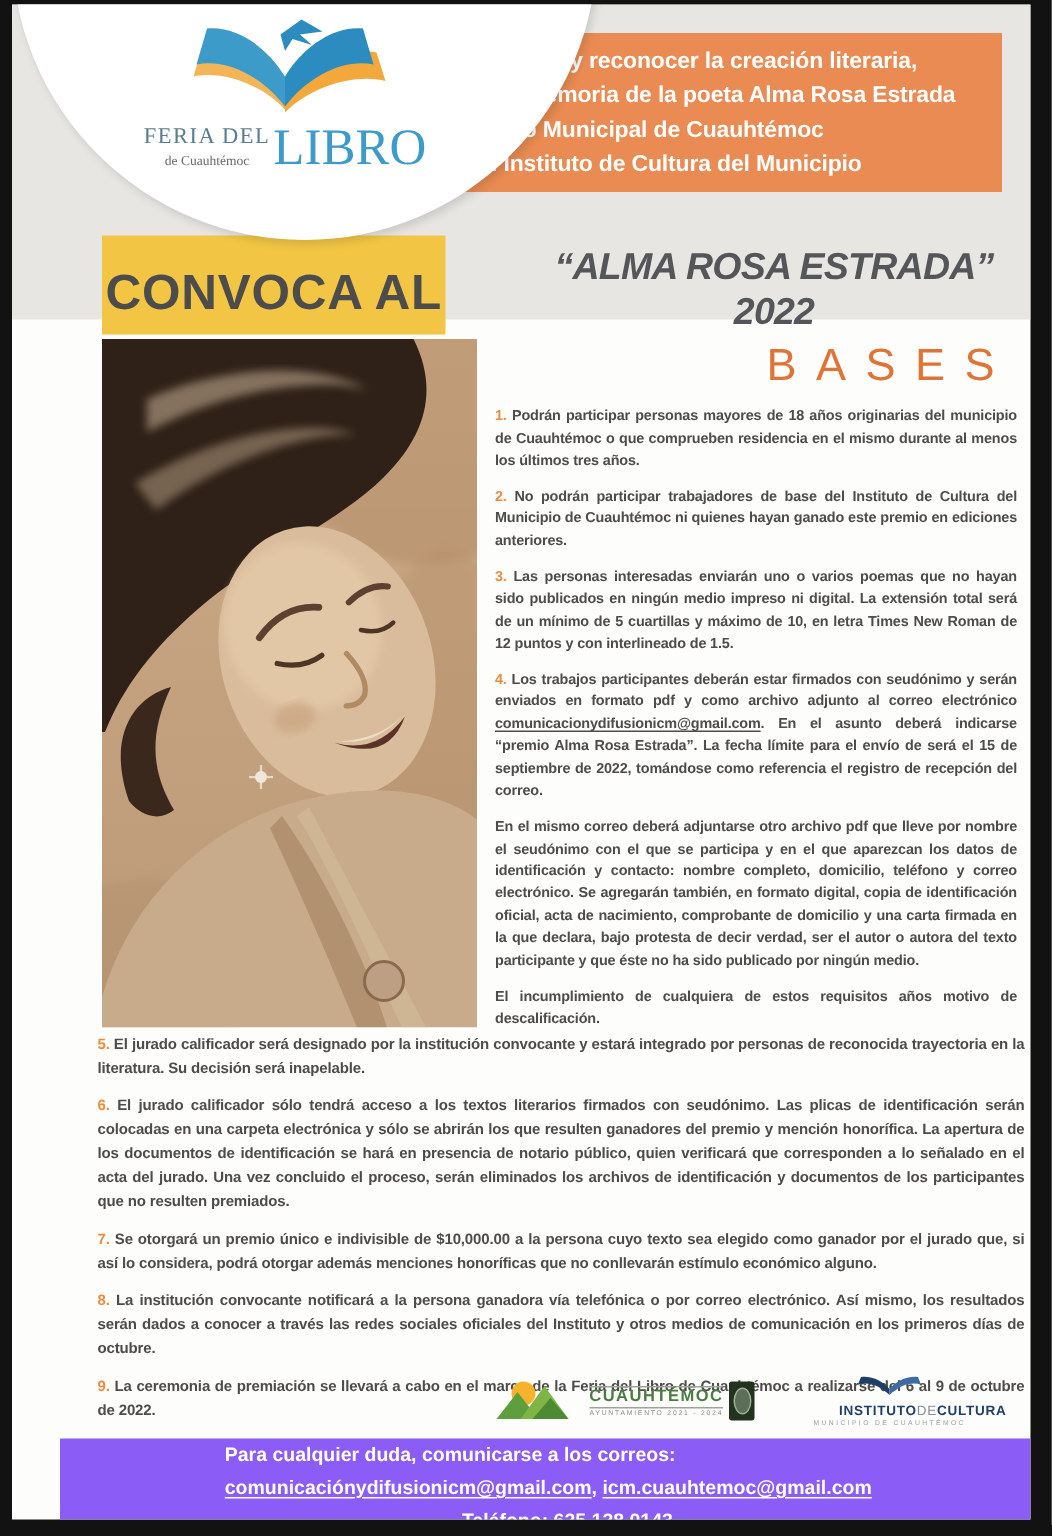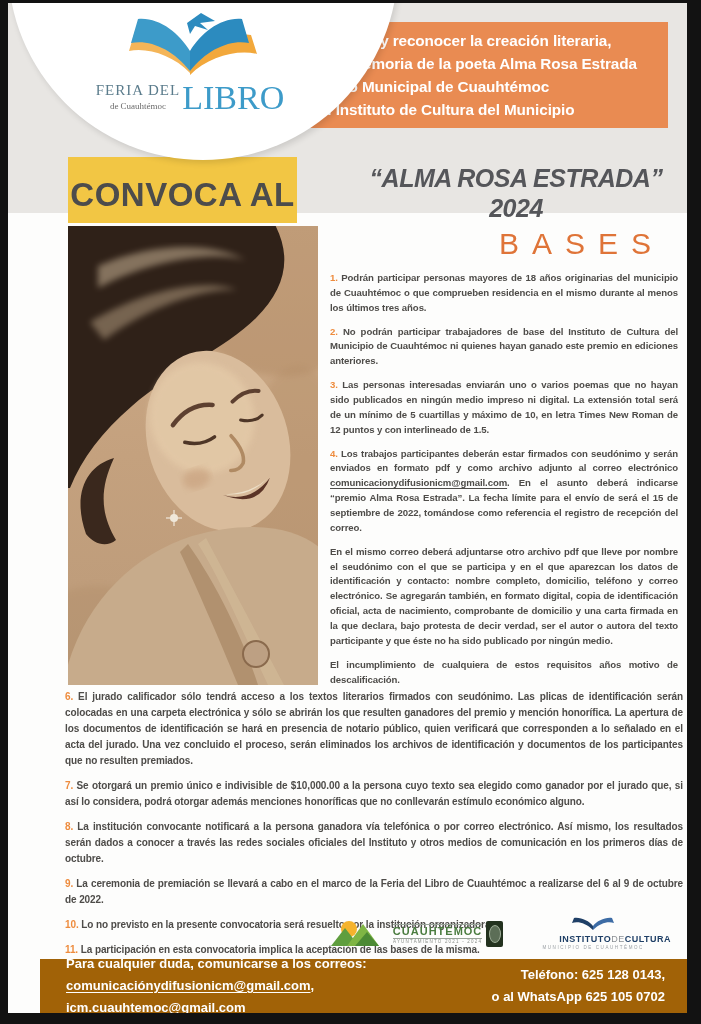--- a/index.html
+++ b/index.html
@@ -27,21 +27,21 @@
   .title-block{position:absolute;left:352px;top:160px;width:312px;z-index:1;text-align:center;color:#55565A;}
   .title1{font-size:28px;font-weight:bold;line-height:1.1;letter-spacing:-0.5px;}
   .title2{font-size:25px;font-weight:bold;font-style:italic;line-height:1.2;letter-spacing:-0.5px;}
 
   
   .photo{position:absolute;left:60px;top:223px;width:250px;height:459px;z-index:1;overflow:hidden;}
   .photo svg{display:block;}
 
   
   .bases-col{position:absolute;left:322px;top:224px;width:348px;z-index:1;}
-  .bases-heading{text-align:right;color:#DF7438;font-size:30px;letter-spacing:13px;margin:0 12px 10px 0;
+  .bases-heading{text-align:right;color:#DF7438;font-size:30px;letter-spacing:13px;margin:0 0 10px 0;
                  font-weight:normal;padding-right:2px;}
   .item{margin:0 0 9px 0;text-align:justify;font-size:9.6px;line-height:1.55;color:#4e4c49;
         letter-spacing:-0.1px;font-weight:bold;}
   .full-col .item{font-size:10px;line-height:1.6;margin-bottom:9px;}
   .num{color:#EE8C3E;font-weight:bold;}
   .email-link{font-weight:bold;text-decoration:underline;text-underline-offset:2px;color:#4e4c49;cursor:pointer;}
 
   .full-col{position:absolute;left:57px;top:686px;width:618px;z-index:1;}
 
   
@@ -52,23 +52,23 @@
   .cuau-name{color:#4a7c3f;font-weight:bold;font-size:11px;letter-spacing:1px;}
   .cuau-sub{color:#8a8f8a;font-size:4.5px;letter-spacing:1.2px;}
   .seal{width:17px;height:26px;background:#23321f;border-radius:2px;display:flex;align-items:center;justify-content:center;}
   .seal-oval{width:10px;height:16px;border-radius:50%;background:#5c6e57;border:1px solid #9fae99;}
   .icm-lockup{text-align:center;line-height:1;}
   .icm-name{color:#1f3f66;font-weight:bold;font-size:9px;letter-spacing:.5px;padding-left:44px;}
   .icm-de{color:#8a8f94;font-weight:normal;}
   .icm-sub{color:#9a9fa4;font-size:4.5px;letter-spacing:1.6px;margin-top:2px;}
 
   
-  .footer{position:absolute;left:32px;right:0;bottom:0;height:54px;background:#a16207;z-index:3;
+  .footer{position:absolute;left:32px;right:0;bottom:0;height:54px;background:#8b5cf6;z-index:3;
           display:flex;align-items:center;justify-content:space-between;color:#fff;
-          padding:0 22px 0 26px;box-sizing:border-box;}
+          padding:0 22px 0 26px;box-sizing:border-box;flex-direction:column;}
   .footer-left{font-size:13px;font-weight:bold;line-height:1.7;}
   .footer-right{font-size:13px;font-weight:bold;line-height:1.7;text-align:right;white-space:nowrap;}
   .footer-email{text-decoration:underline;text-underline-offset:2px;color:#fff;cursor:pointer;}
 </style>
 </head>
 <body>
 
 <div class="page">
   <div class="inner">
     <div class="gray-band"></div>
@@ -95,21 +95,21 @@
           <span class="feria-muni">de Cuauhtémoc</span>
         </div>
         <span class="feria-libro">LIBRO</span>
       </div>
     </div>
 
     <div class="yellow-box">
       <span class="convoca">CONVOCA AL</span>
     </div>
     <div class="title-block">
-      <div class="title2">“ALMA ROSA ESTRADA” 2024</div>
+      <div class="title2">“ALMA ROSA ESTRADA” 2022</div>
     </div>
 
     <div class="photo">
       <svg width="250" height="459" viewBox="0 0 250 459">
         <defs>
           <linearGradient id="bg" x1="0" y1="0" x2="0" y2="1">
             <stop offset="0" stop-color="#cdab89"></stop>
             <stop offset=".5" stop-color="#c4a17e"></stop>
             <stop offset="1" stop-color="#bb9a79"></stop>
           </linearGradient>
@@ -175,20 +175,24 @@
       <p class="item">
         <span>En el mismo correo deberá adjuntarse otro archivo pdf que lleve por nombre el seudónimo con el que se participa y en el que aparezcan los datos de identificación y contacto: nombre completo, domicilio, teléfono y correo electrónico. Se agregarán también, en formato digital, copia de identificación oficial, acta de nacimiento, comprobante de domicilio y una carta firmada en la que declara, bajo protesta de decir verdad, ser el autor o autora del texto participante y que éste no ha sido publicado por ningún medio.</span>
       </p>
       <p class="item">
         <span>El incumplimiento de cualquiera de estos requisitos años motivo de descalificación.</span>
       </p>
     </div>
 
     <div class="full-col">
       <p class="item">
+        <span class="num">5.</span>
+        <span>El jurado calificador será designado por la institución convocante y estará integrado por personas de reconocida trayectoria en la literatura. Su decisión será inapelable.</span>
+      </p>
+      <p class="item">
         <span class="num">6.</span>
         <span>El jurado calificador sólo tendrá acceso a los textos literarios firmados con seudónimo. Las plicas de identificación serán colocadas en una carpeta electrónica y sólo se abrirán los que resulten ganadores del premio y mención honorífica. La apertura de los documentos de identificación se hará en presencia de notario público, quien verificará que corresponden a lo señalado en el acta del jurado. Una vez concluido el proceso, serán eliminados los archivos de identificación y documentos de los participantes que no resulten premiados.</span>
       </p>
       <p class="item">
         <span class="num">7.</span>
         <span>Se otorgará un premio único e indivisible de $10,000.00 a la persona cuyo texto sea elegido como ganador por el jurado que, si así lo considera, podrá otorgar además menciones honoríficas que no conllevarán estímulo económico alguno.</span>
       </p>
       <p class="item">
         <span class="num">8.</span>
         <span>La institución convocante notificará a la persona ganadora vía telefónica o por correo electrónico. Así mismo, los resultados serán dados a conocer a través las redes sociales oficiales del Instituto y otros medios de comunicación en los primeros días de octubre.</span>

